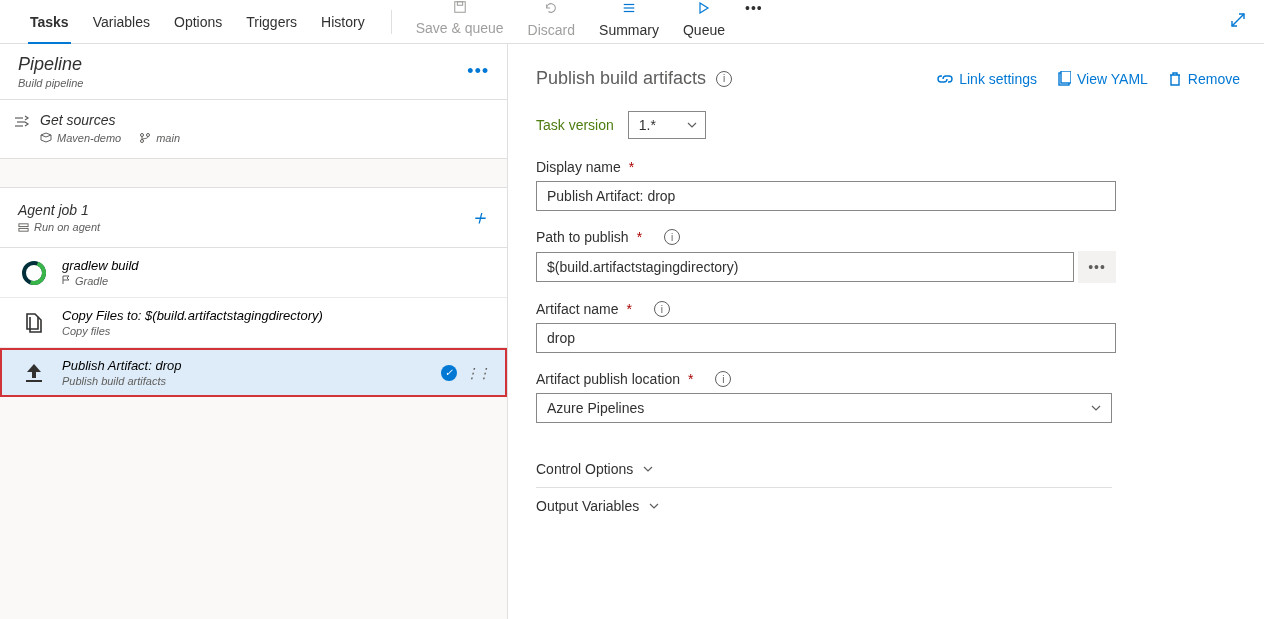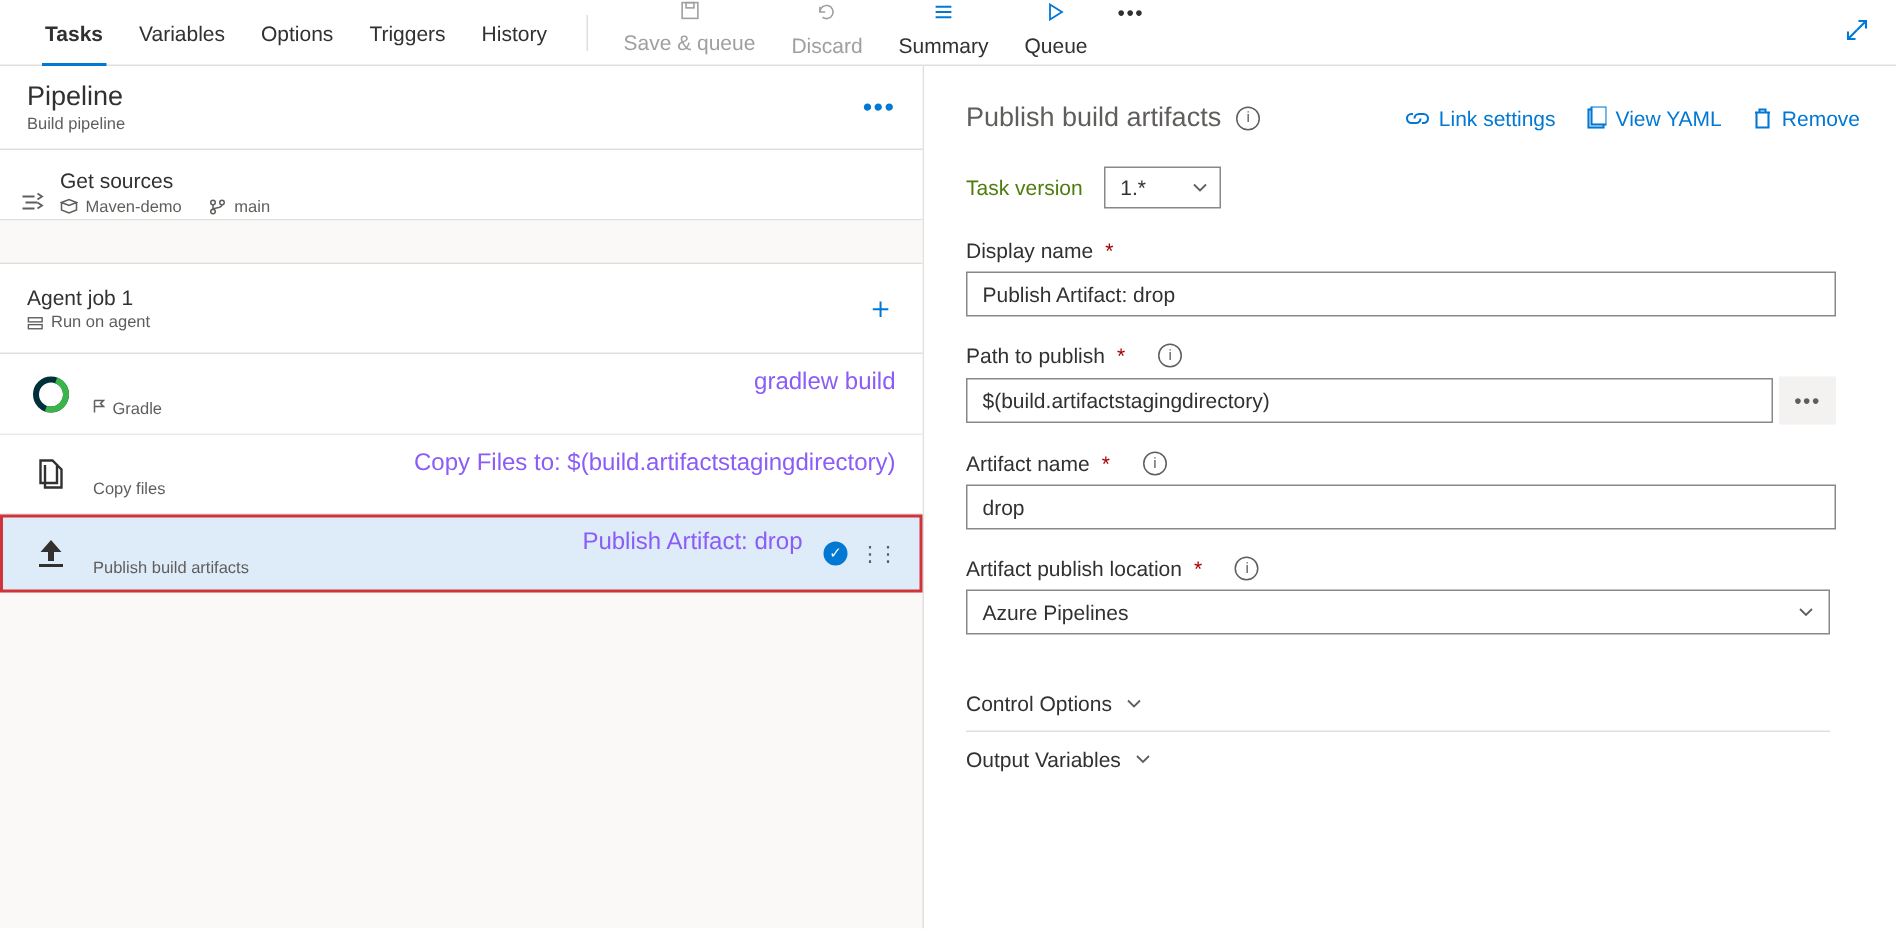--- a/index.html
+++ b/index.html
@@ -13,51 +13,51 @@
   .tab.active::after { content:""; position:absolute; bottom:0; left:10px; right:10px; height:2px; background:#0078d4; }
   .vsep { width:1px; height:24px; background:#e1dfdd; margin:0 10px; }
   .tb-btn { display:flex; align-items:center; gap:6px; padding:0 10px; height:44px; color:#a19f9d; cursor:default;flex-direction:column; }
   .tb-btn.enabled { color:#323130; cursor:pointer; }
   .tb-icon { width:16px; height:16px; display:inline-flex; align-items:center; justify-content:center; }
   .spacer { flex:1; }
   .expand-icon { color:#0078d4; cursor:pointer; }
 
   
   .main { display:flex; height: calc(619px - 44px); }
-  .left { width: 616px; border-right: 1px solid #e1dfdd; display:flex; flex-direction:column; background:#faf9f8; }
+  .left { width: 508px; border-right: 1px solid #e1dfdd; display:flex; flex-direction:column; background:#faf9f8;font-style:italic; }
   .right { flex:1; padding: 24px 24px 0 28px; overflow-y:auto; }
 
   
   .lp-head { display:flex; align-items:center; justify-content:space-between; padding: 10px 18px 10px 18px; background:#fff; border-bottom:1px solid #e1dfdd; }
   .lp-title { font-size:18px; color:#323130; }
   .lp-sub { font-size:11px; color:#605e5c; margin-top:2px; }
   .lp-more { color:#0078d4; font-size:18px; cursor:pointer; letter-spacing:1px; }
 
   
-  .src-row { display:flex; align-items:flex-end; padding: 12px 18px 2px 14px; background:#fff; gap:10px; border-bottom:1px solid #e1dfdd; }
+  .src-row { display:flex; align-items:flex-start; padding: 12px 18px 14px 14px; background:#fff; gap:10px; border-bottom:1px solid #e1dfdd; }
   .src-icon { color:#605e5c; margin-top:2px; }
   .src-body { display:flex; flex-direction:column; gap:4px; }
   .src-title { font-size:14px; color:#323130; }
   .src-meta { display:flex; gap:18px; font-size:11px; color:#605e5c; align-items:center; }
   .src-meta span { display:flex; align-items:center; gap:5px; }
 
   .gap-row { height:28px; background:#faf9f8; }
 
   
   .agent-row { display:flex; align-items:center; justify-content:space-between; padding: 14px 18px 14px 18px; background:#fff; border-top:1px solid #e1dfdd; border-bottom:1px solid #e1dfdd; }
   .agent-title { font-size:14px; }
   .agent-sub { font-size:11px; color:#605e5c; display:flex; align-items:center; gap:5px; margin-top:3px; }
   .plus-btn { color:#0078d4; font-size:20px; cursor:pointer; font-weight:300; }
 
   
   .task-row { display:flex; align-items:center; gap:14px; padding: 10px 18px 10px 20px; background:#fff; border-bottom:1px solid #edebe9; cursor:pointer; position:relative; }
   .task-row.selected { background:#deecf9; border:2px solid #d13438; padding: 8px 16px 8px 18px; }
   .task-icon { width:28px; height:28px; display:flex; align-items:center; justify-content:center; flex-shrink:0; }
   .task-body { flex:1; display:flex; flex-direction:column; }
-  .task-title { font-size:16px; color:#8b5cf6;text-align:right; }
+  .task-title { font-size:13px; color:#000000; }
   .task-sub { font-size:11px; color:#605e5c; margin-top:2px; }
   .task-right { display:flex; align-items:center; gap:8px; }
   .blue-check { width:16px; height:16px; border-radius:50%; background:#0078d4; color:#fff; display:flex; align-items:center; justify-content:center; font-size:10px; }
   .drag-handle { color:#605e5c; font-size:14px; letter-spacing:-2px; cursor:grab; }
 
   
   .rp-head { display:flex; align-items:center; margin-bottom:22px; }
   .rp-title { font-size:18px; color:#605e5c; display:flex; align-items:center; gap:10px; }
   .info-icon { width:16px; height:16px; border:1px solid #605e5c; border-radius:50%; display:inline-flex; align-items:center; justify-content:center; font-size:10px; color:#605e5c; }
   .rp-links { margin-left:auto; display:flex; gap:20px; }

